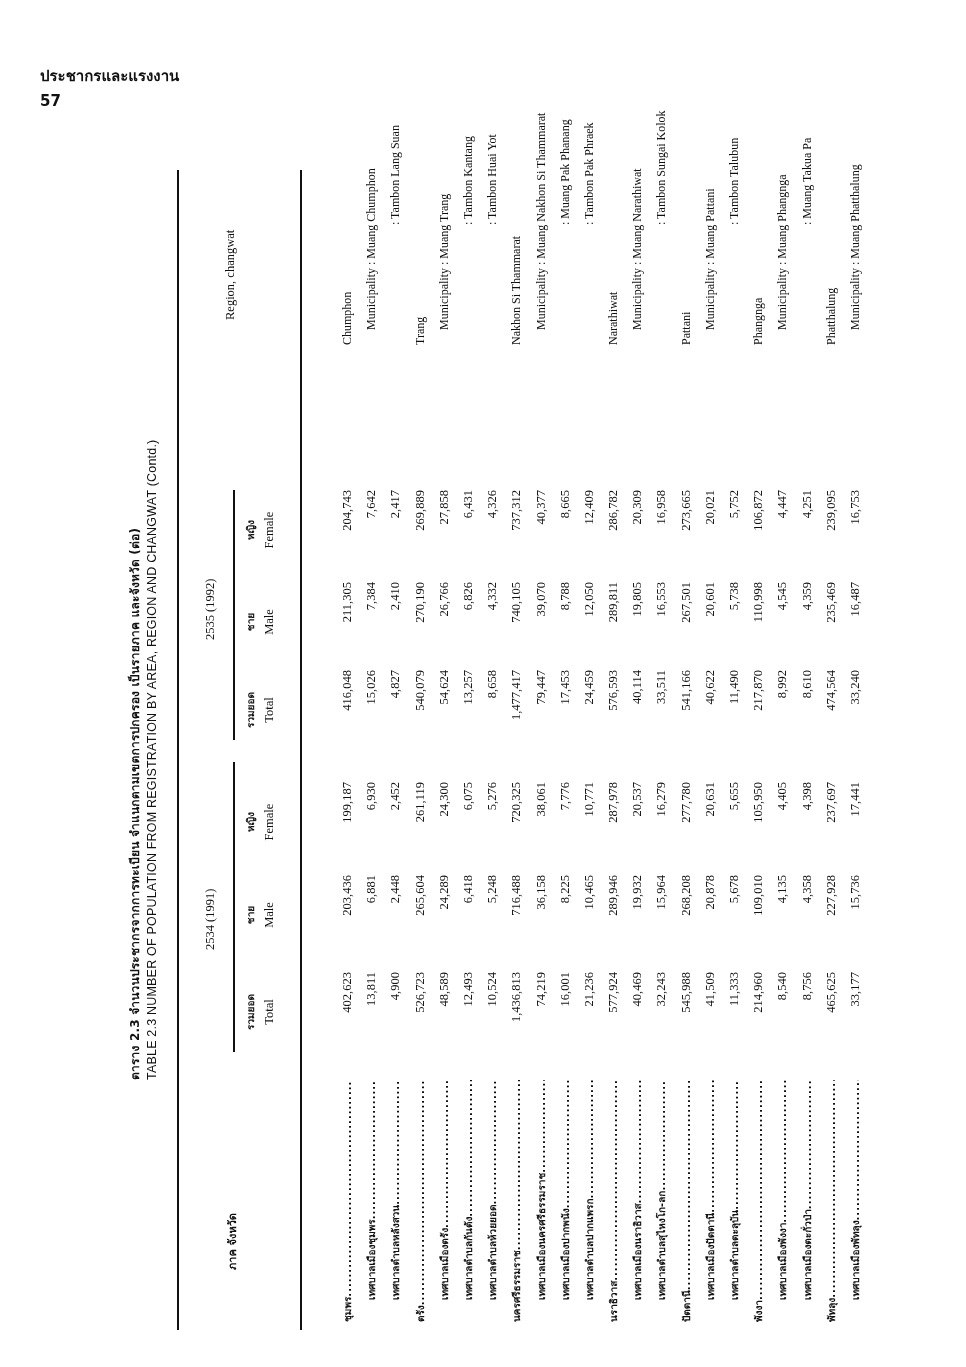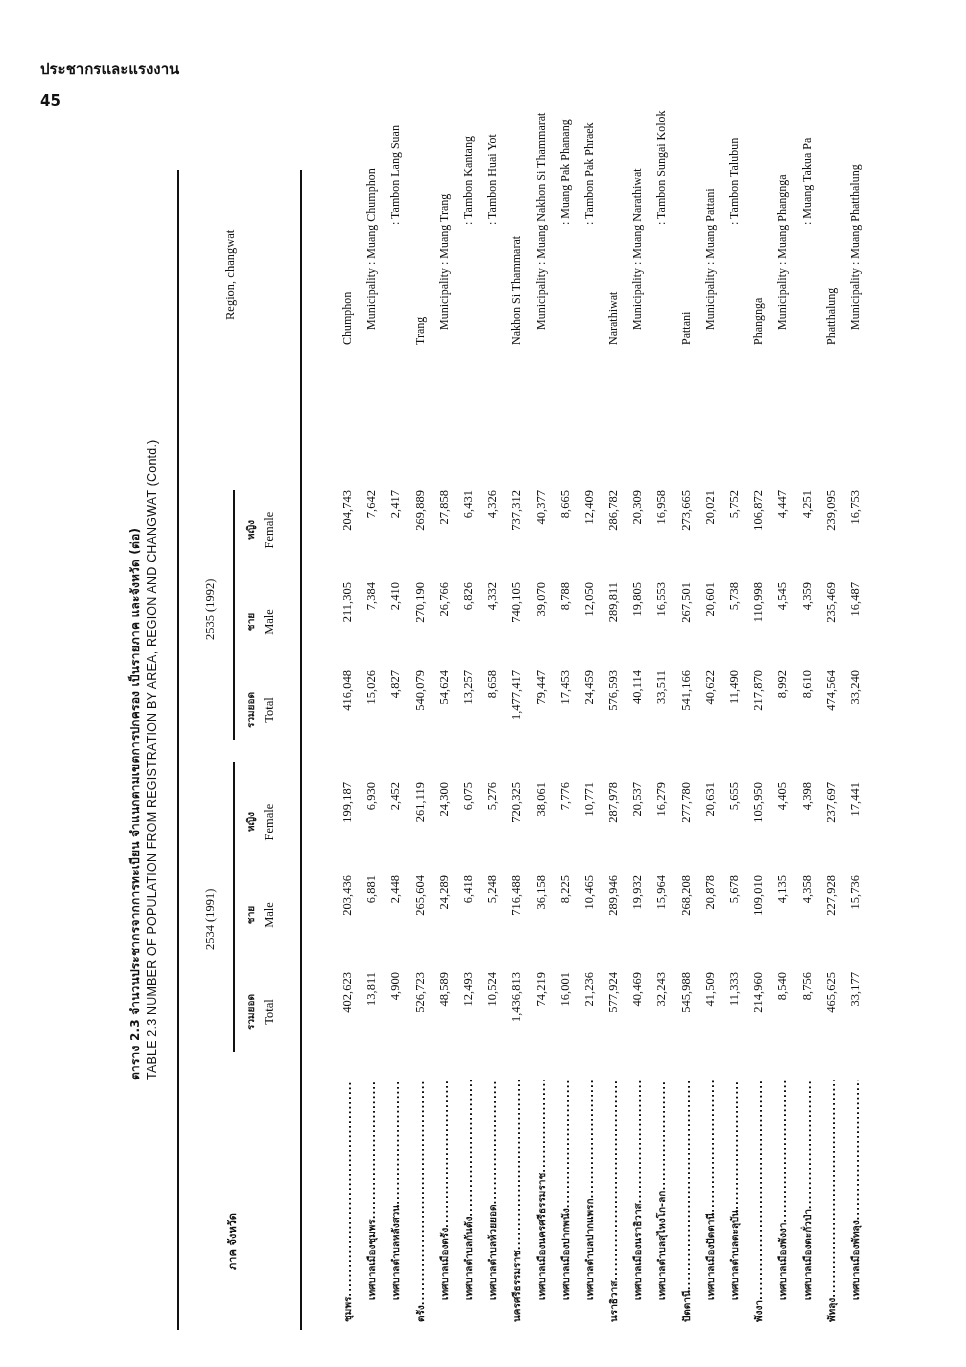--- a/index.html
+++ b/index.html
@@ -1,19 +1,19 @@
 <!DOCTYPE html>
 <html><head>
 <meta charset="utf-8">
 <style>
   html, body { margin:0; padding:0; background:#ffffff; }
   body { width:966px; height:1367px; position:relative; overflow:hidden;
          font-family:"Liberation Sans", sans-serif; color:#111; }
   .page-head { position:absolute; left:40px; font-weight:bold; color:#111; }
-  .page-section { top:57px; font-size:15px; font-family:"DejaVu Sans", sans-serif; }
+  .page-section { top:64px; font-size:15px; font-family:"DejaVu Sans", sans-serif; }
   .page-number { top:92px; font-size:15px; font-family:"DejaVu Sans", sans-serif; }
 
   .rot { position:absolute; left:115px; top:1330px; width:1160px; height:790px;
          transform-origin:0 0; transform:rotate(-90deg); }
 
   .title { position:absolute; left:250px; font-size:12.5px; white-space:nowrap;
            font-family:"Liberation Sans Narrow","Liberation Sans", sans-serif; letter-spacing:0.2px; }
   .title-th { top:10px; font-family:"DejaVu Sans", sans-serif; font-weight:bold; font-size:12px;}
   .title-en { top:30px; }
 
@@ -50,21 +50,21 @@
   .c-m92 { left:668px; }
   .c-f92 { left:760px; }
   .label-en { left:985px; font-family:"Liberation Serif", serif; font-size:12px; }
   .label-en.lvl1 { left:1000px; }
   .label-en.lvl2 { left:1105px; }
 </style>
 </head>
 <body>
 
 <div class="page-head page-section">ประชากรและแรงงาน</div>
-<div class="page-head page-number">45</div>
+<div class="page-head page-number">57</div>
 
 <div class="rot">
   <div class="title title-th">ตาราง 2.3 จำนวนประชากรจากการทะเบียน จำแนกตามเขตการปกครอง เป็นรายภาค และจังหวัด (ต่อ)</div>
   <div class="title title-en">TABLE 2.3 NUMBER OF POPULATION FROM REGISTRATION BY AREA, REGION AND CHANGWAT (Contd.)</div>
 
   <div class="rule rule-top"></div>
   <div class="rule rule-year91"></div>
   <div class="rule rule-year92"></div>
   <div class="rule rule-bottom"></div>
 

